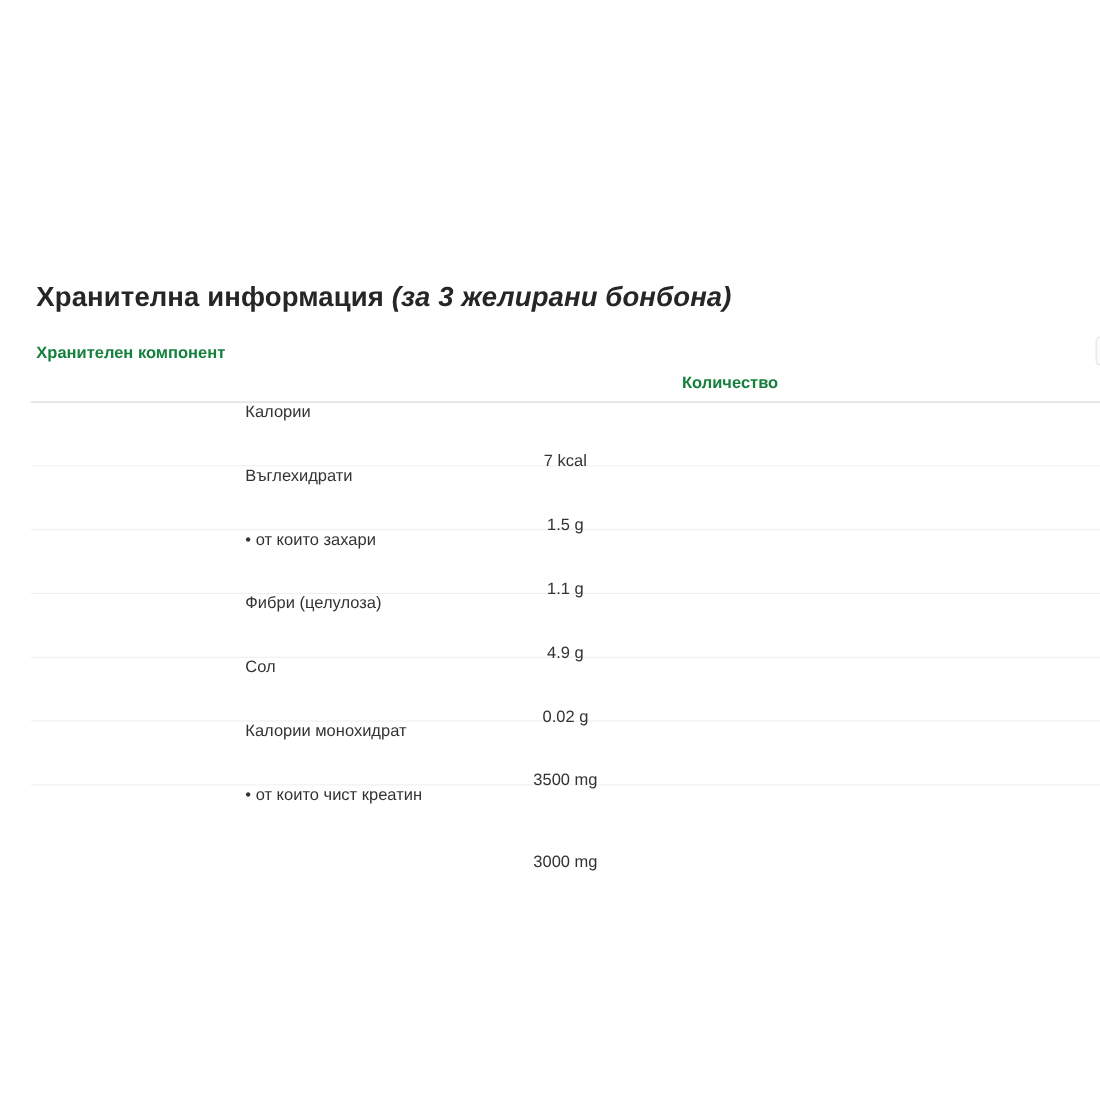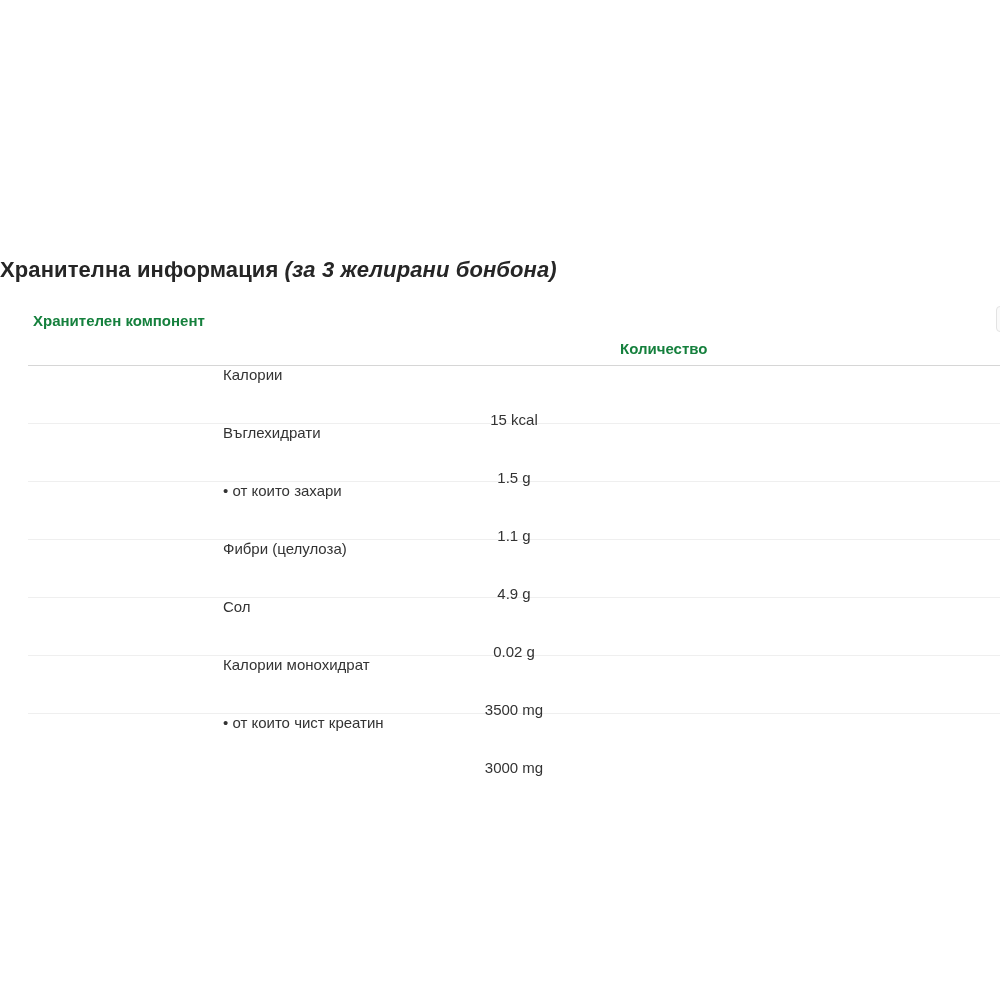--- a/index.html
+++ b/index.html
@@ -10,21 +10,22 @@
     position: relative;
     overflow: hidden;
   }
   .content {
     position: absolute;
     top: 257px;
     left: 0;
     right: 0;
   }
   .page-title {
-    font-size: 22px;
+    margin-left: 33px;
+    font-size: 25px;
     line-height: 26px;
     font-weight: 700;
     color: #262626;
     letter-spacing: 0.1px;
   }
   .page-title .title-note {
     font-style: italic;
   }
   .nutrition-table {
     margin-left: 28px;
@@ -42,21 +43,21 @@
   }
   .trow {
     display: flex;
     align-items: center;
     height: 58px;
     border-bottom: 1px solid #efefef;
     font-size: 15px;
     color: #333333;
     flex-direction: column;
   }
-  .trow:last-child { border-bottom: none; }
+  .trow:last-child { border-bottom: none; gap: 16px; }
   .c-comp {
     width: 592px;
     padding-left: 5px;
     flex-shrink: 0;
   }
   .c-amt {
     flex: 1;
     margin-top: 28px;
   }
   .edge-sliver {
@@ -79,21 +80,21 @@
 
   <div class="nutrition-table">
 
     <div class="thead">
       <div class="c-comp">Хранителен компонент</div>
       <div class="c-amt">Количество</div>
     </div>
 
     <div class="trow">
       <div class="c-comp">Калории</div>
-      <div class="c-amt">15 kcal</div>
+      <div class="c-amt">7 kcal</div>
     </div>
 
     <div class="trow">
       <div class="c-comp">Въглехидрати</div>
       <div class="c-amt">1.5 g</div>
     </div>
 
     <div class="trow">
       <div class="c-comp">• от които захари</div>
       <div class="c-amt">1.1 g</div>

